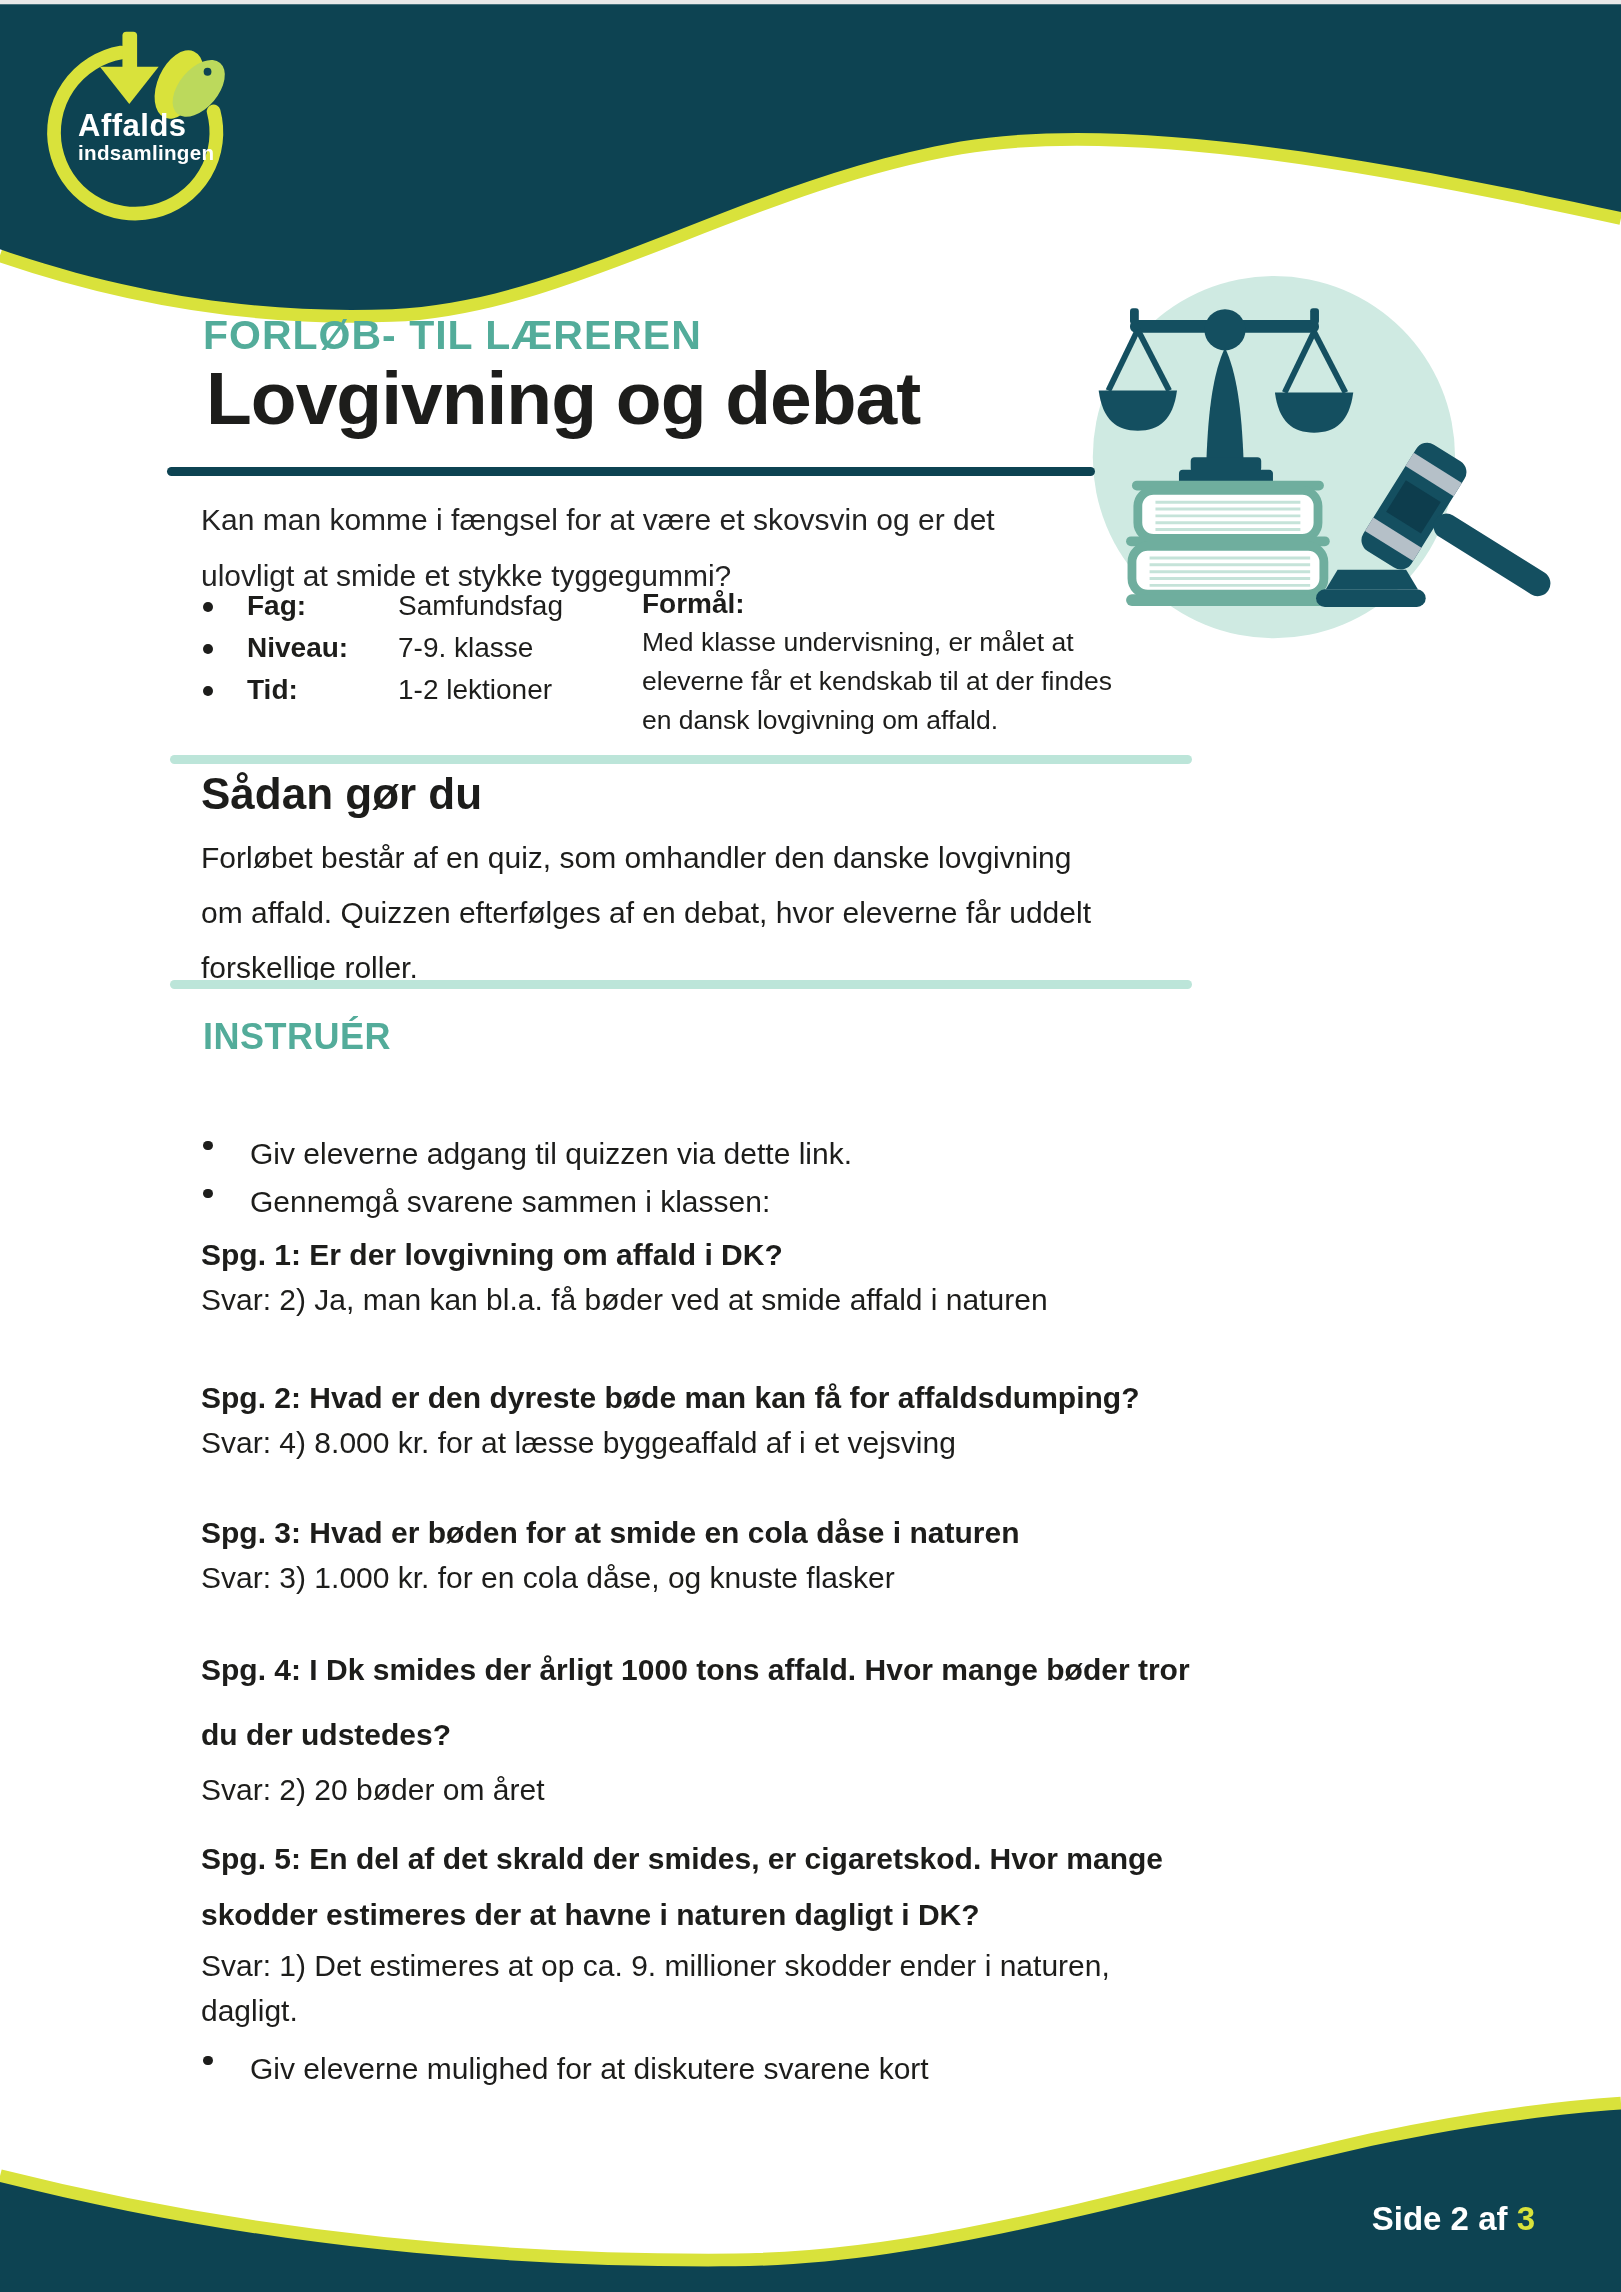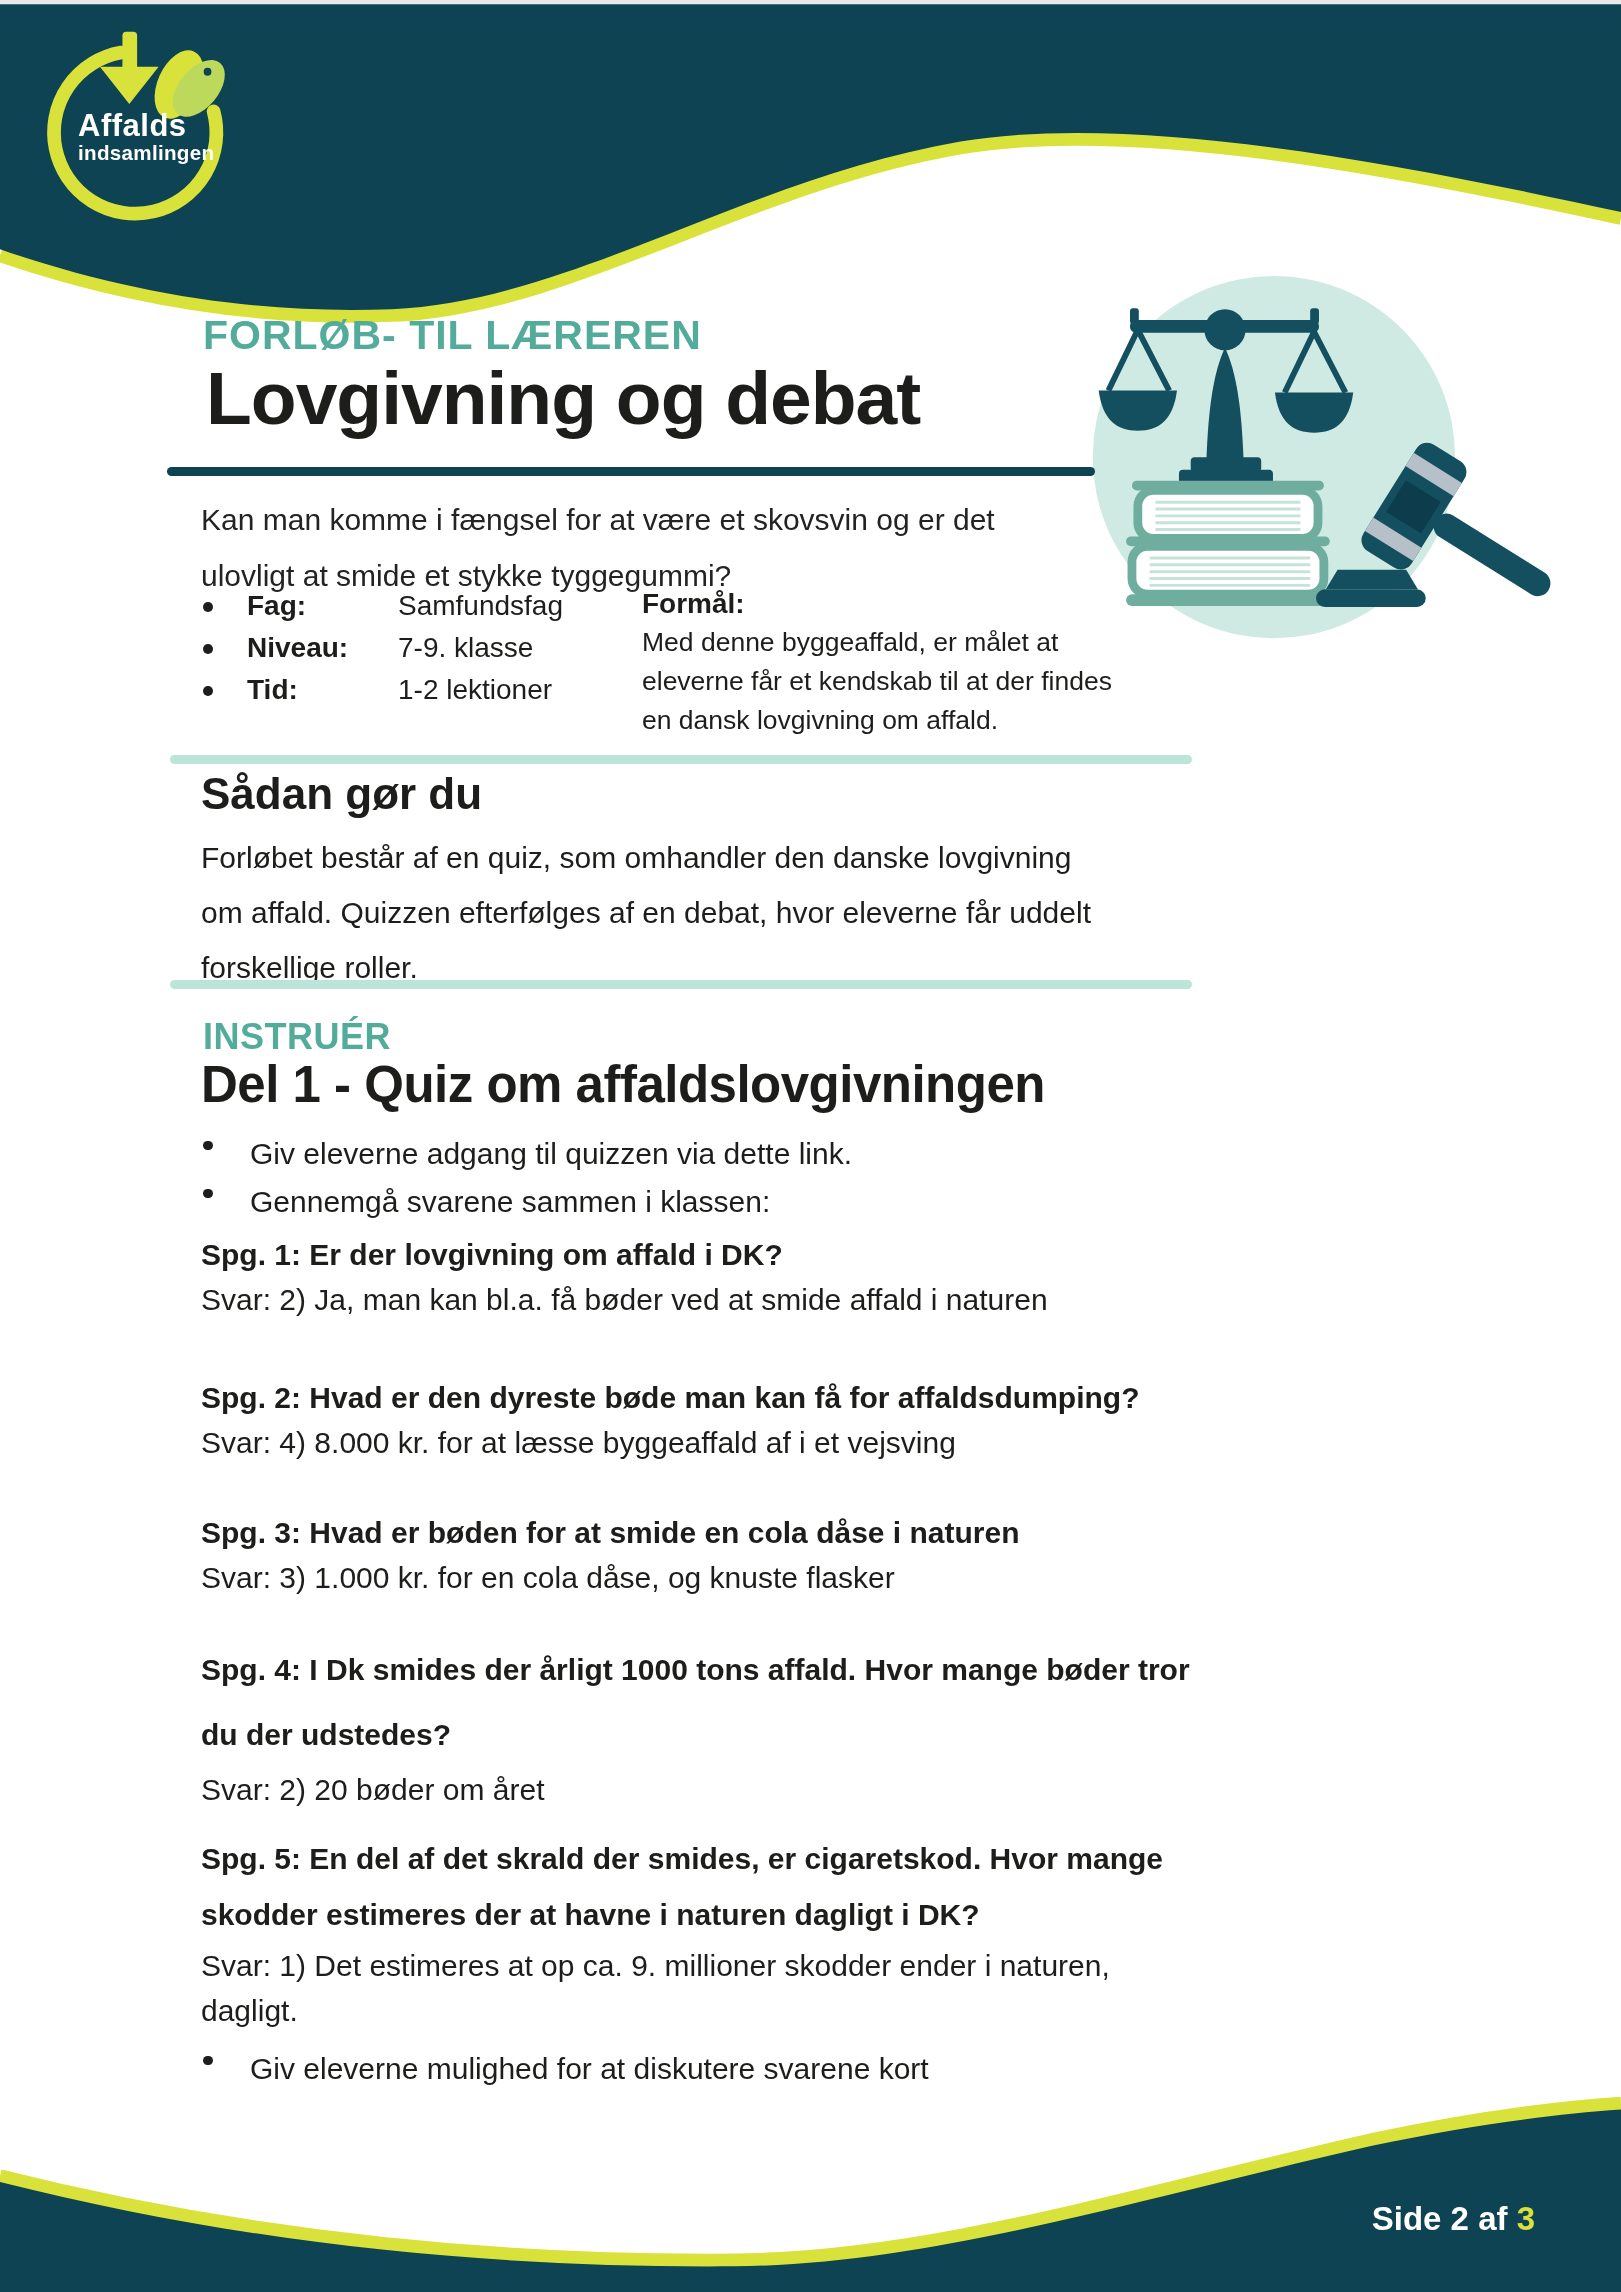--- a/index.html
+++ b/index.html
@@ -151,36 +151,35 @@
     <span class="meta-value">7-9. klasse</span>
   </div>
   <div class="meta-row" style="left:0;top:670px">
     <span class="dot" style="left:203px;top:11.8px"></span>
     <span class="meta-label">Tid:</span>
     <span class="meta-value">1-2 lektioner</span>
   </div>
 
   <div class="abs purpose-label">Formål:</div>
   <div class="abs purpose-text">
-    <div>Med denne byggeaffald, er målet at</div>
+    <div>Med klasse undervisning, er målet at</div>
     <div>eleverne får et kendskab til at der findes</div>
     <div>en dansk lovgivning om affald.</div>
   </div>
 
   <div class="abs divider" style="top:751px"></div>
   <div class="abs h2">Sådan gør du</div>
   <div class="abs para">
     <div>Forløbet består af en quiz, som omhandler den danske lovgivning</div>
     <div>om affald. Quizzen efterfølges af en debat, hvor eleverne får uddelt</div>
     <div>forskellige roller.</div>
   </div>
   <div class="abs divider" style="top:976px"></div>
 
   <div class="abs kicker2">INSTRUÉR</div>
-  <div class="abs h3">Del 1 - Quiz om affaldslovgivningen</div>
 
   <div class="bullet-line" style="left:203px;top:1124px">
     <span class="dot" style="left:0;top:12.7px"></span>
     <span class="bullet-text">Giv eleverne adgang til quizzen via dette link.</span>
   </div>
   <div class="bullet-line" style="left:203px;top:1172px">
     <span class="dot" style="left:0;top:12.7px"></span>
     <span class="bullet-text">Gennemgå svarene sammen i klassen:</span>
   </div>
 

